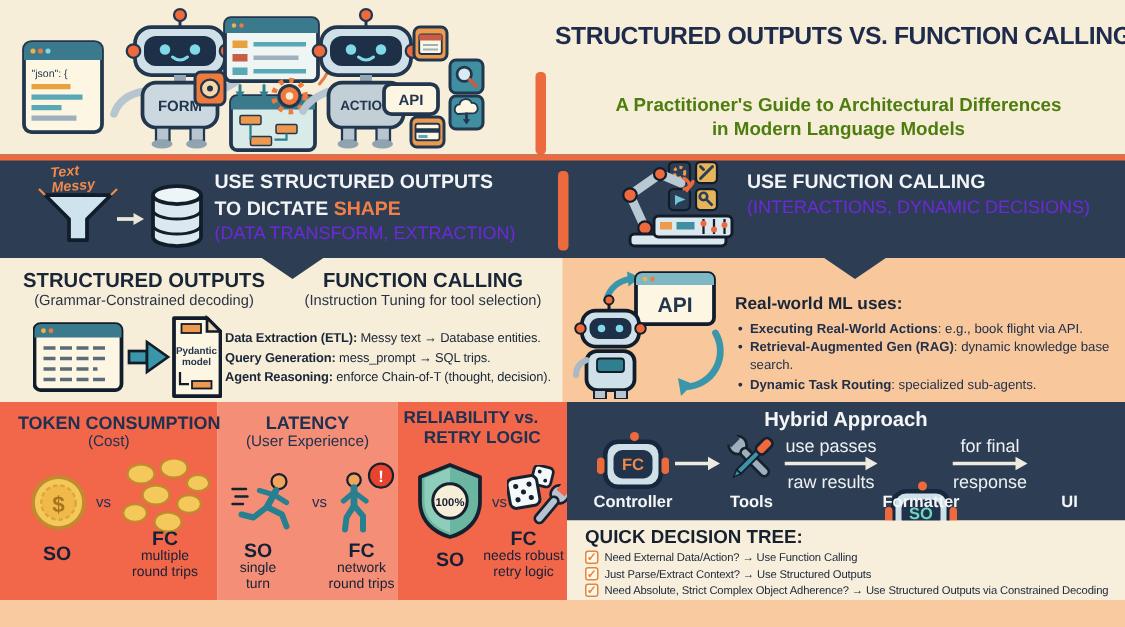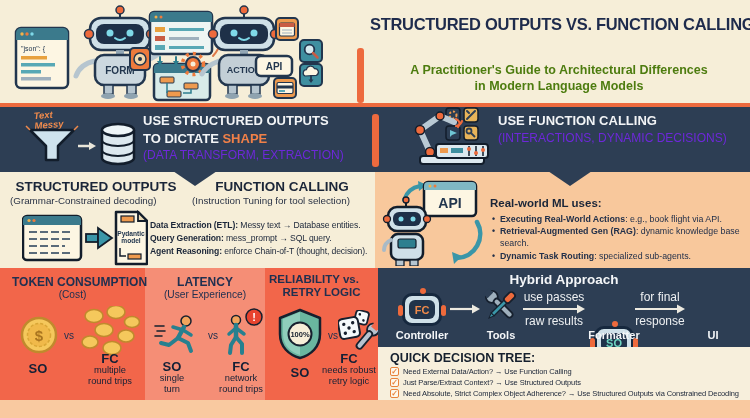--- a/index.html
+++ b/index.html
@@ -16,21 +16,21 @@
   
   .band2{left:0;top:103px;width:750px;height:69px;background:#2d3e54;border-top:4px solid #ed6a3e}
   .chev{width:0;height:0;border-left:22px solid transparent;border-right:22px solid transparent;
         border-top:15px solid #2d3e54;z-index:3}
   .b2txt{color:#f2f4f6;font-size:13px;font-weight:700;line-height:1.35;white-space:nowrap}
   .b2txt .acc{color:#f08048}
   .b2txt .paren{font-weight:400;font-size:12px;color:#6d28d9}
   
   .peach{background:#f8c89c}
   .h3{font-size:13.5px;font-weight:800;color:#1a2538;text-align:center;white-space:nowrap;line-height:1.1}
-  .h3s{font-size:9.8px;color:#2a3346;white-space:nowrap}
+  .h3s{font-size:9.8px;color:#2a3346;text-align:center;white-space:nowrap}
   .bl{font-size:8.6px;letter-spacing:-0.1px;color:#1a2538;line-height:1.5;white-space:nowrap}
   .bl b{font-weight:800}
   .uses{font-size:8.8px;color:#22304a;line-height:1.35;width:252px}
   .uses-title{font-size:11.5px;font-weight:800;color:#1a2538;margin-bottom:2px}
   .uses-item{position:relative;padding-left:10px;margin-bottom:1px}
   .uses-item::before{content:"\2022";position:absolute;left:2px;top:0;font-weight:800}
   .uses-item b{font-weight:800}
   
   .cttl{font-size:12px;font-weight:800;color:#203050;text-align:center;line-height:1.2;white-space:nowrap}
   .cttl.sm{font-size:11.5px}
@@ -298,21 +298,21 @@
       <rect x="99" y="6" width="13" height="6" fill="#ee9a4e" stroke="#121d2b" stroke-width="1.2"></rect>
       <text x="109" y="26" text-anchor="middle" font-size="6.6" font-weight="800" fill="#22364e">Pydantic</text>
       <text x="109" y="33" text-anchor="middle" font-size="6.6" font-weight="800" fill="#22364e">model</text>
       <path d="M98 38 v8 h6" fill="none" stroke="#121d2b" stroke-width="1.5"></path>
       <rect x="106" y="44" width="13" height="5" fill="#ee9a4e" stroke="#121d2b" stroke-width="1.2"></rect>
     </g>
   </svg>
 
   <div class="ab" style="left:150px;top:219px">
     <div class="bl"><b>Data Extraction (ETL):</b><span> Messy text → Database entities.</span></div>
-    <div class="bl"><b>Query Generation:</b><span> mess_prompt → SQL query.</span></div>
+    <div class="bl"><b>Query Generation:</b><span> mess_prompt → SQL trips.</span></div>
     <div class="bl"><b>Agent Reasoning:</b><span> enforce Chain-of-T (thought, decision).</span></div>
   </div>
 
   <svg class="ab" style="left:382px;top:178px" width="108" height="88" viewBox="0 0 108 88">
     <path d="M22 22 q4 -12 16 -14" fill="none" stroke="#3a96a8" stroke-width="4" stroke-linecap="round"></path>
     <polygon points="36,3 45,7 37,13" fill="#3a96a8"></polygon>
     <g>
       <rect x="42" y="4" width="52" height="34" rx="4" fill="#fdf6e3" stroke="#121d2b" stroke-width="2.5"></rect>
       <path d="M42 8 a4 4 0 0 1 4-4 h44 a4 4 0 0 1 4 4 v4 h-52 z" fill="#7fb8c4"></path>
       <circle cx="48" cy="8" r="1.5" fill="#f2b04a"></circle>

